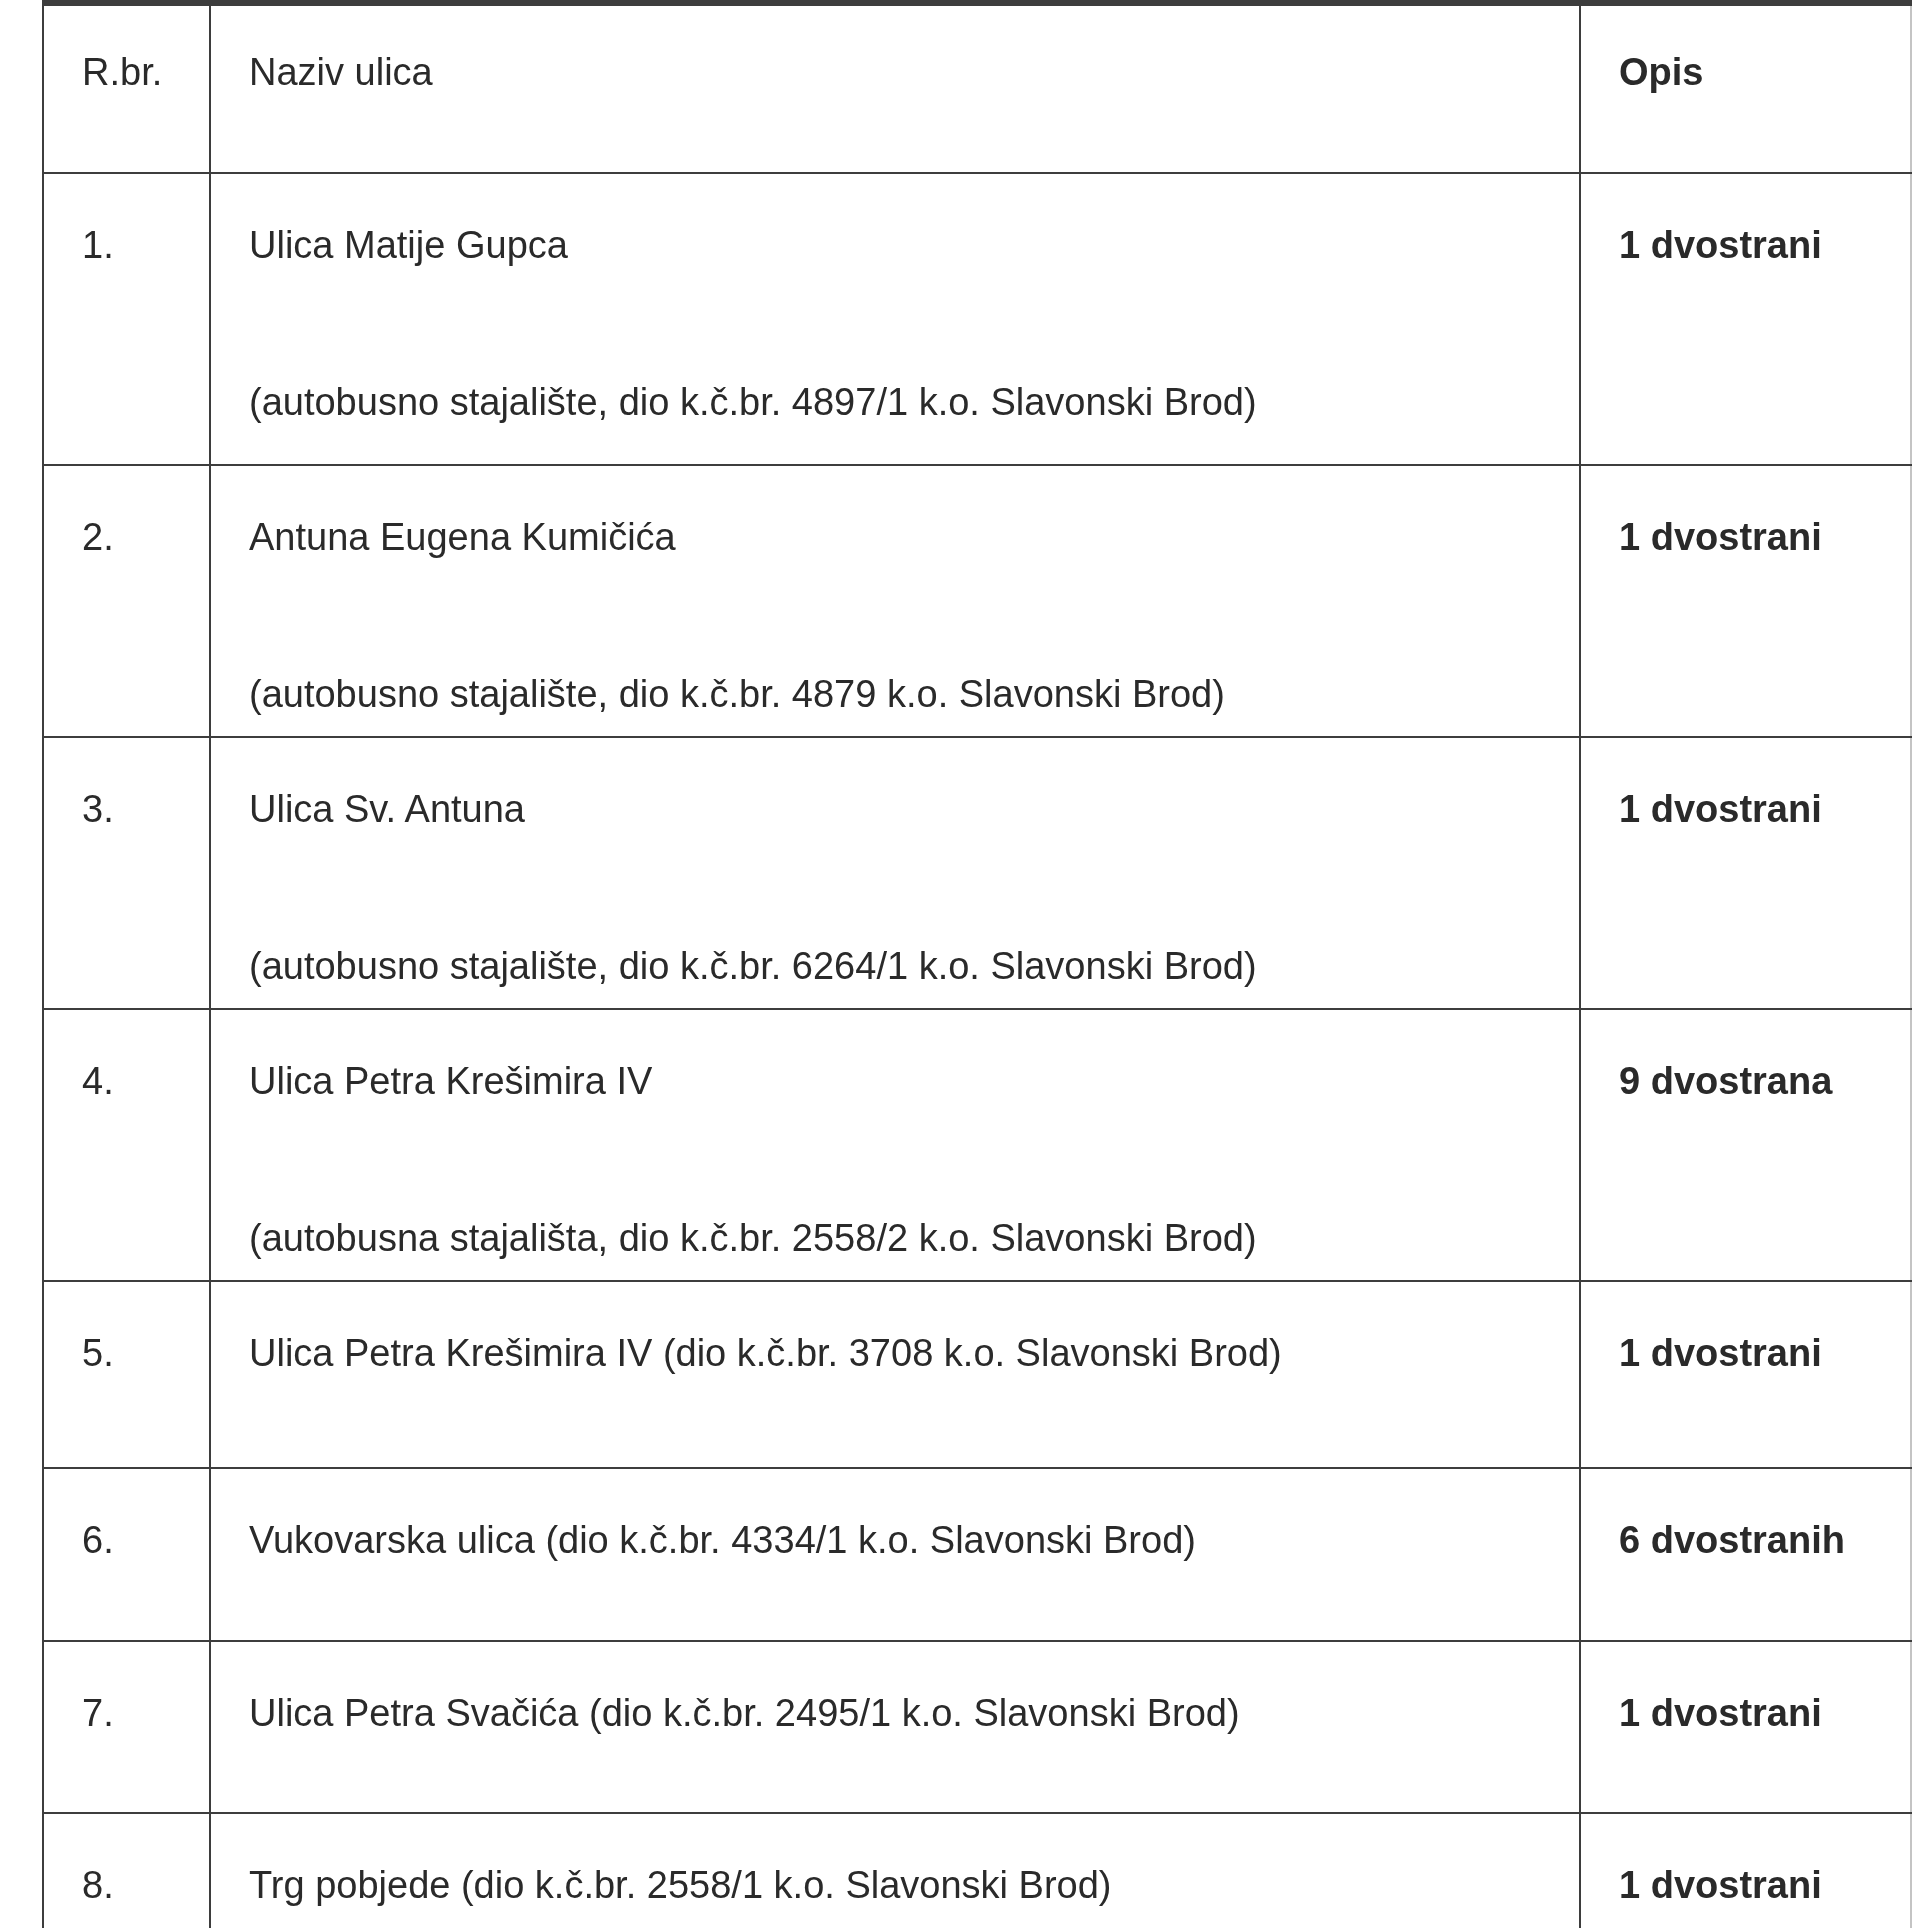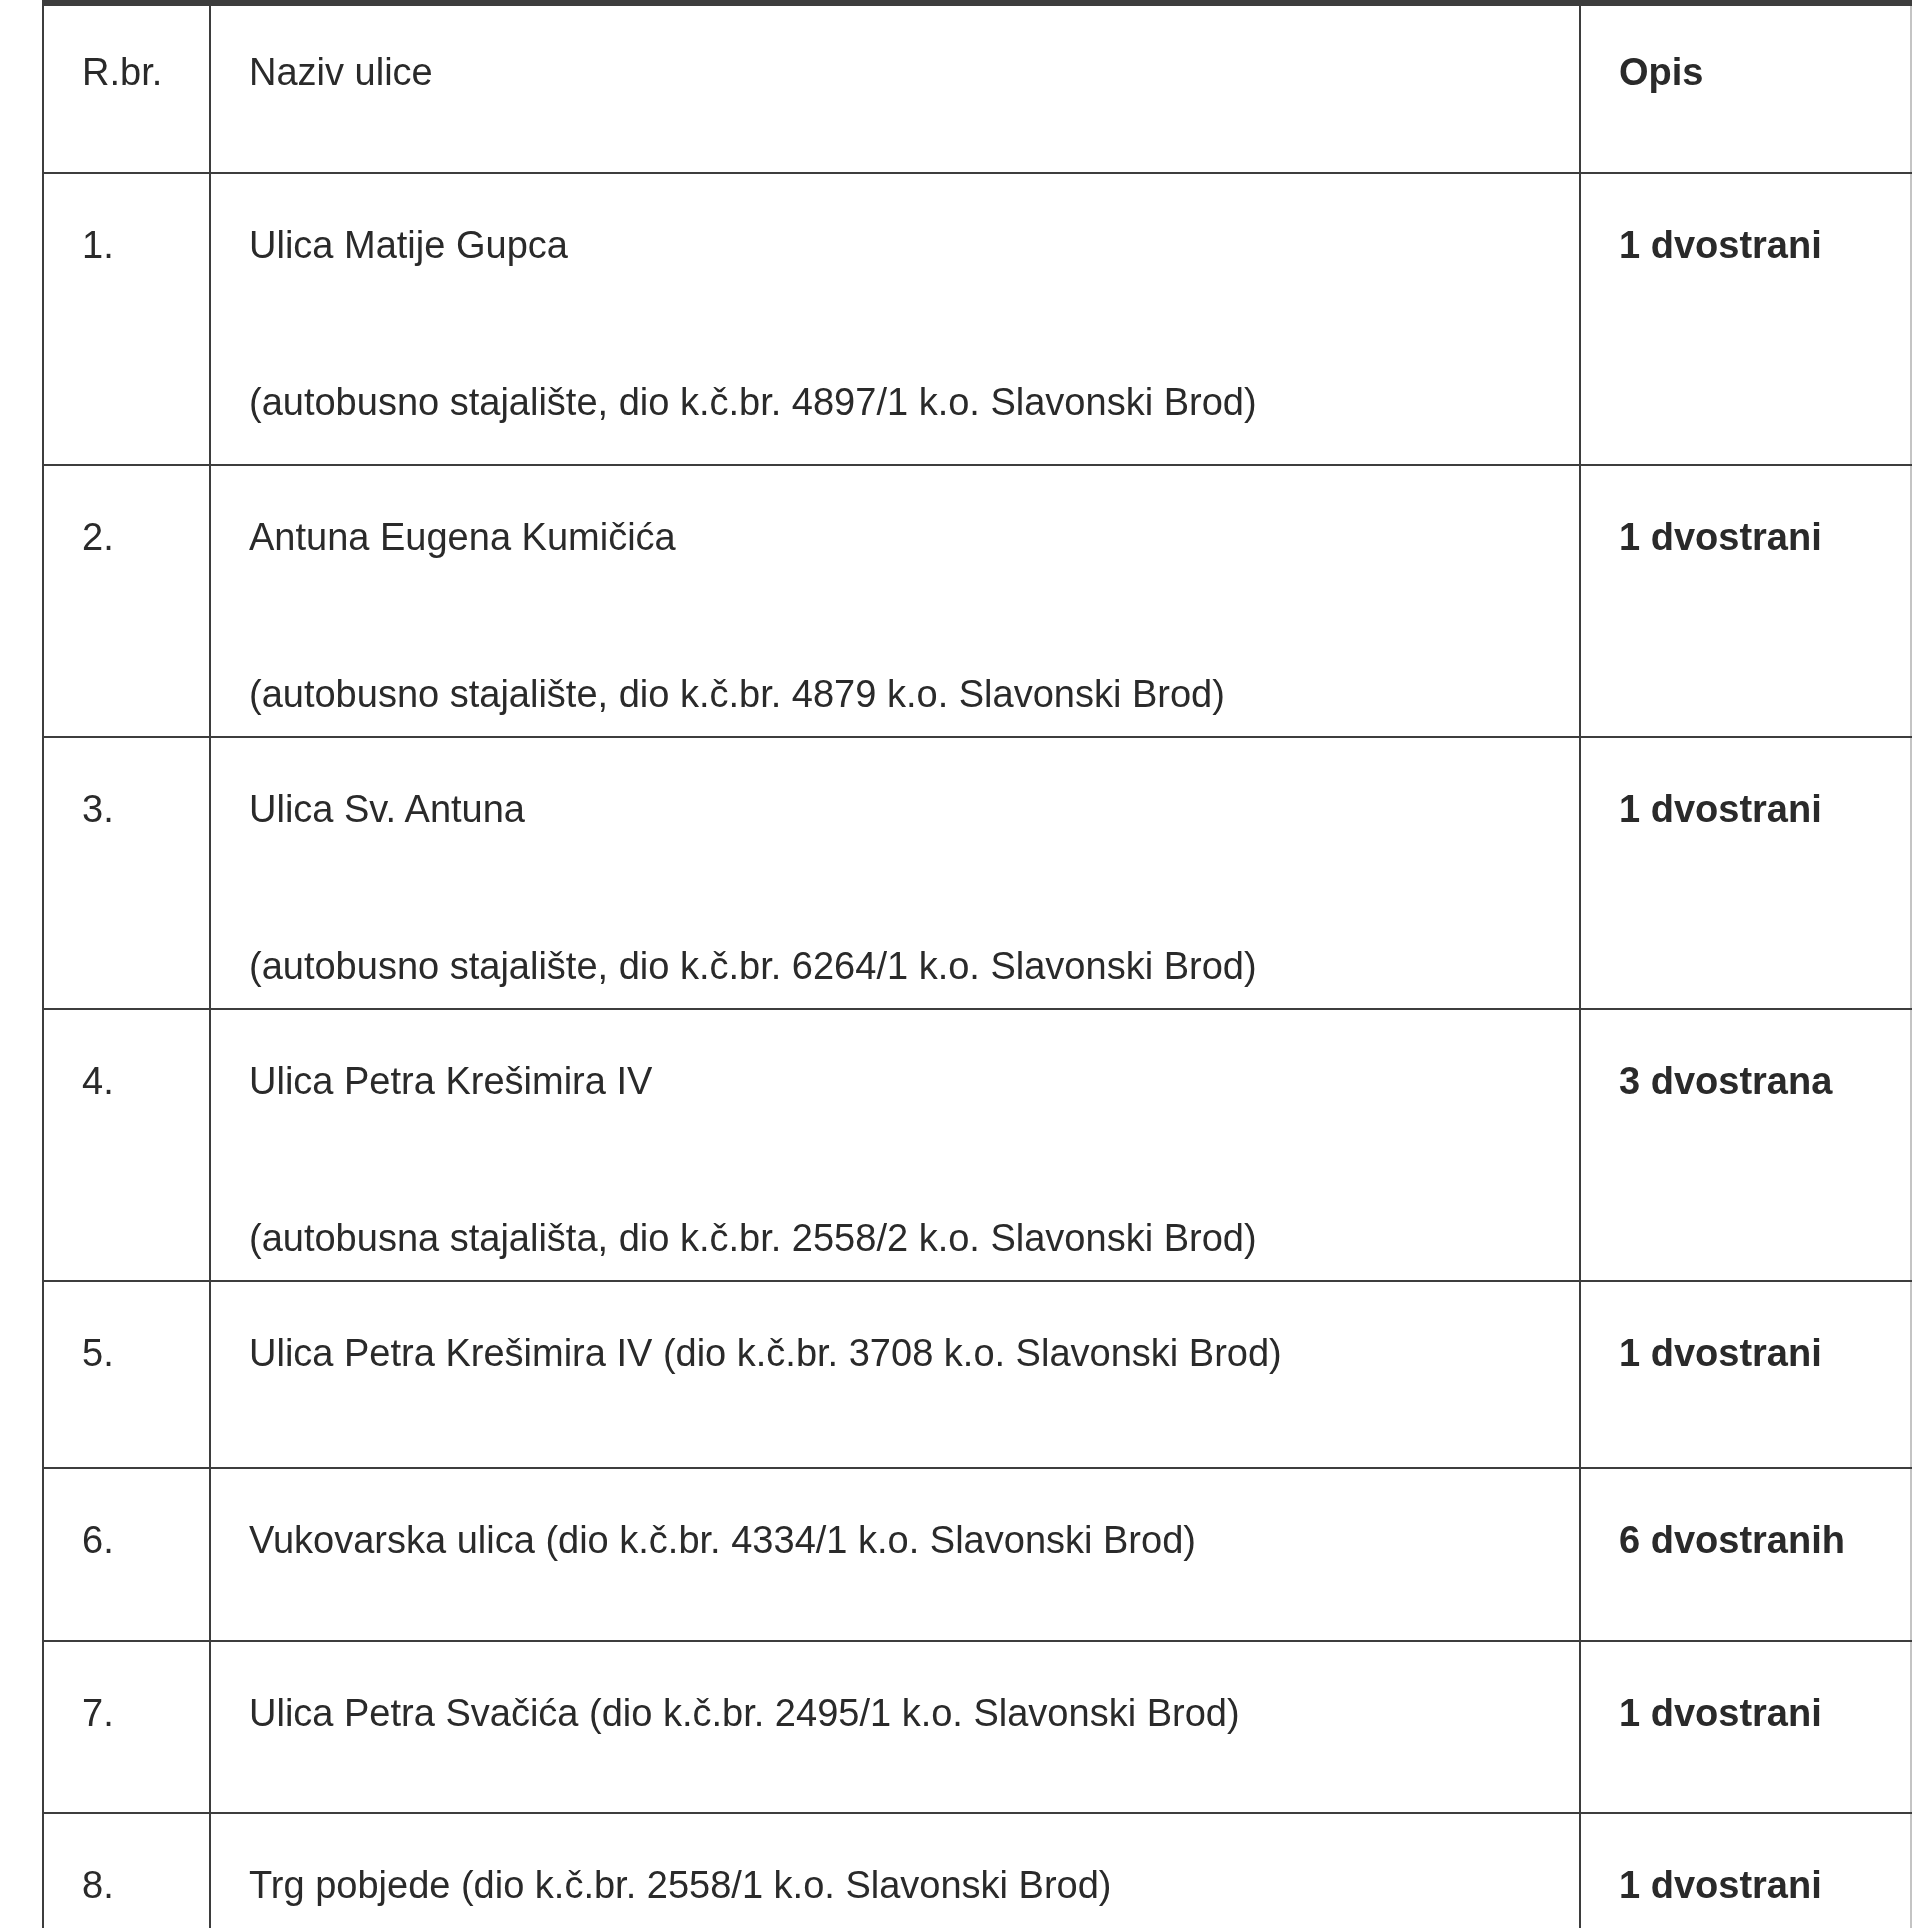--- a/index.html
+++ b/index.html
@@ -56,21 +56,21 @@
   <table class="streets">
     <colgroup>
       <col class="c-num">
         <col class="c-name">
         <col class="c-opis">
     </colgroup>
 
     <tbody>
         <tr class="h-header">
       <td>R.br.</td>
-      <td>Naziv ulice</td>
+      <td>Naziv ulica</td>
       <td class="last-col">Opis</td>
     </tr>
 
     <tr class="h-r1">
       <td>1.</td>
       <td>
         <div>Ulica Matije Gupca</div>
         <div class="street-detail">(autobusno stajalište, dio k.č.br. 4897/1 k.o. Slavonski Brod)</div>
       </td>
       <td class="last-col">1 dvostrani</td>
@@ -93,21 +93,21 @@
       </td>
       <td class="last-col">1 dvostrani</td>
     </tr>
 
     <tr class="h-r4">
       <td>4.</td>
       <td>
         <div>Ulica Petra Krešimira IV</div>
         <div class="street-detail">(autobusna stajališta, dio k.č.br. 2558/2 k.o. Slavonski Brod)</div>
       </td>
-      <td class="last-col">3 dvostrana</td>
+      <td class="last-col">9 dvostrana</td>
     </tr>
 
     <tr class="h-r5">
       <td>5.</td>
       <td>
         <div>Ulica Petra Krešimira IV (dio k.č.br. 3708 k.o. Slavonski Brod)</div>
       </td>
       <td class="last-col">1 dvostrani</td>
     </tr>
 

